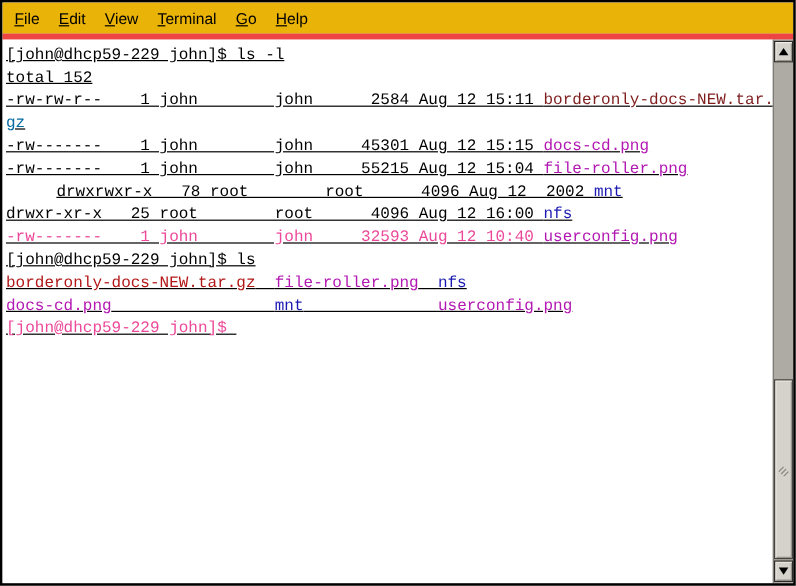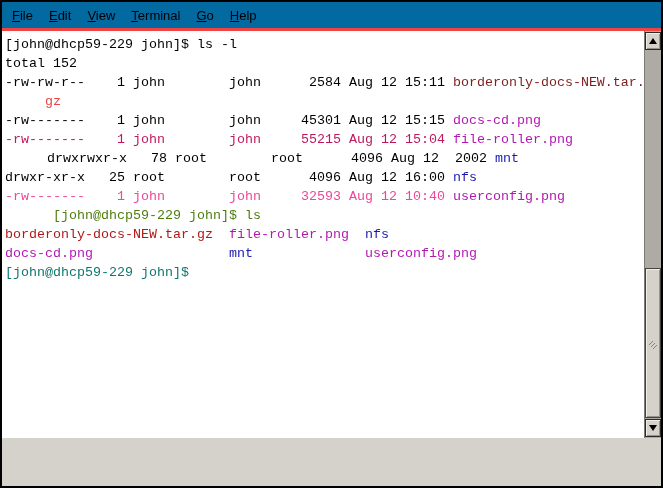--- a/index.html
+++ b/index.html
@@ -9,36 +9,37 @@
     box-sizing:border-box;
     border:2px solid #000;
     background:#d5d2cb;
     font-family:"Liberation Sans","DejaVu Sans",sans-serif;
     overflow:hidden;
   }
   .menubar{
     height:26px;
     display:flex;
     align-items:center;
-    background:#0369a1;
+    background:#eab308;
     padding-left:2px;
     font-size:13px;
     color:#000;
   }
   .menu-item{
     padding:4px 8px;
     cursor:default;
     white-space:nowrap;
   }
   .mnemonic{text-decoration:underline;}
   .content{
     display:flex;
-    height:410px;
-    border-top:3px solid #ef4444;
+    height:458px;
+    border-top:5px solid #ef4444;
     box-sizing:border-box;
+    text-decoration:underline;
   }
   .screen{
     flex:1 1 auto;
     background:#ffffff;
     overflow:hidden;
     padding:4px 0 0 3px;
     box-sizing:border-box;
   }
   .tline{
     margin:0;
@@ -106,30 +107,30 @@
       <div class="menu-item"><span class="mnemonic">G</span>o</div>
       <div class="menu-item"><span class="mnemonic">H</span>elp</div>
     </div>
 
   <div class="content">
 
     <div class="screen">
         <div class="tline"><span style="color: rgb(0, 0, 0);">[john@dhcp59-229 john]$ ls -l</span></div>
         <div class="tline"><span style="color: rgb(0, 0, 0); text-align: right;">total 152</span></div>
         <div class="tline"><span style="color: rgb(0, 0, 0);">-rw-rw-r--    1 john        john      2584 Aug 12 15:11 </span><span style="color: #7f1d1d;">borderonly-docs-NEW.tar.</span></div>
-        <div class="tline"><span style="color: #ef4444; margin-left: 40px;">gz</span></div>
+        <div class="tline"><span style="color: #0369a1;">gz</span></div>
         <div class="tline"><span style="color: rgb(0, 0, 0);">-rw-------    1 john        john     45301 Aug 12 15:15 </span><span style="color: rgb(178, 24, 178);">docs-cd.png</span></div>
-        <div class="tline"><span style="color: #be185d;">-rw-------    1 john        john     55215 Aug 12 15:04 </span><span style="color: rgb(178, 24, 178);">file-roller.png</span></div>
+        <div class="tline"><span style="color: #000000;">-rw-------    1 john        john     55215 Aug 12 15:04 </span><span style="color: rgb(178, 24, 178);">file-roller.png</span></div>
         <div class="tline"><span style="color: rgb(0, 0, 0); margin-left: 42px;">drwxrwxr-x   78 root        root      4096 Aug 12  2002 </span><span style="color: rgb(26, 26, 178);">mnt</span></div>
         <div class="tline"><span style="color: rgb(0, 0, 0);">drwxr-xr-x   25 root        root      4096 Aug 12 16:00 </span><span style="color: rgb(26, 26, 178);">nfs</span></div>
         <div class="tline"><span style="color: #ec4899;">-rw-------    1 john        john     32593 Aug 12 10:40 </span><span style="color: rgb(178, 24, 178);">userconfig.png</span></div>
-        <div class="tline"><span style="color: #4d7c0f; margin-left: 48px;">[john@dhcp59-229 john]$ ls</span></div>
+        <div class="tline"><span style="color: #000000;">[john@dhcp59-229 john]$ ls</span></div>
         <div class="tline"><span style="color: rgb(178, 24, 24);">borderonly-docs-NEW.tar.gz</span><span style="color: rgb(0, 0, 0);">  </span><span style="color: rgb(178, 24, 178);">file-roller.png</span><span style="color: rgb(0, 0, 0);">  </span><span style="color: rgb(26, 26, 178);">nfs</span></div>
         <div class="tline"><span style="color: rgb(178, 24, 178);">docs-cd.png</span><span style="color: rgb(0, 0, 0);">                 </span><span style="color: rgb(26, 26, 178);">mnt</span><span style="color: rgb(0, 0, 0);">              </span><span style="color: rgb(178, 24, 178);">userconfig.png</span></div>
-        <div class="tline"><span style="color: #0f766e;">[john@dhcp59-229 john]$ </span></div>
+        <div class="tline"><span style="color: #ec4899;">[john@dhcp59-229 john]$ </span></div>
       </div>
 
     <div class="scrollbar">
       <div class="sb-btn sb-up">
         <span class="arrow-up"></span>
       </div>
       <div class="sb-thumb">
         <svg width="12" height="12" viewBox="0 0 12 12">
           <line x1="2" y1="8" x2="6" y2="4" stroke="#87847d" stroke-width="1"></line>
           <line x1="4" y1="10" x2="8" y2="6" stroke="#87847d" stroke-width="1"></line>

